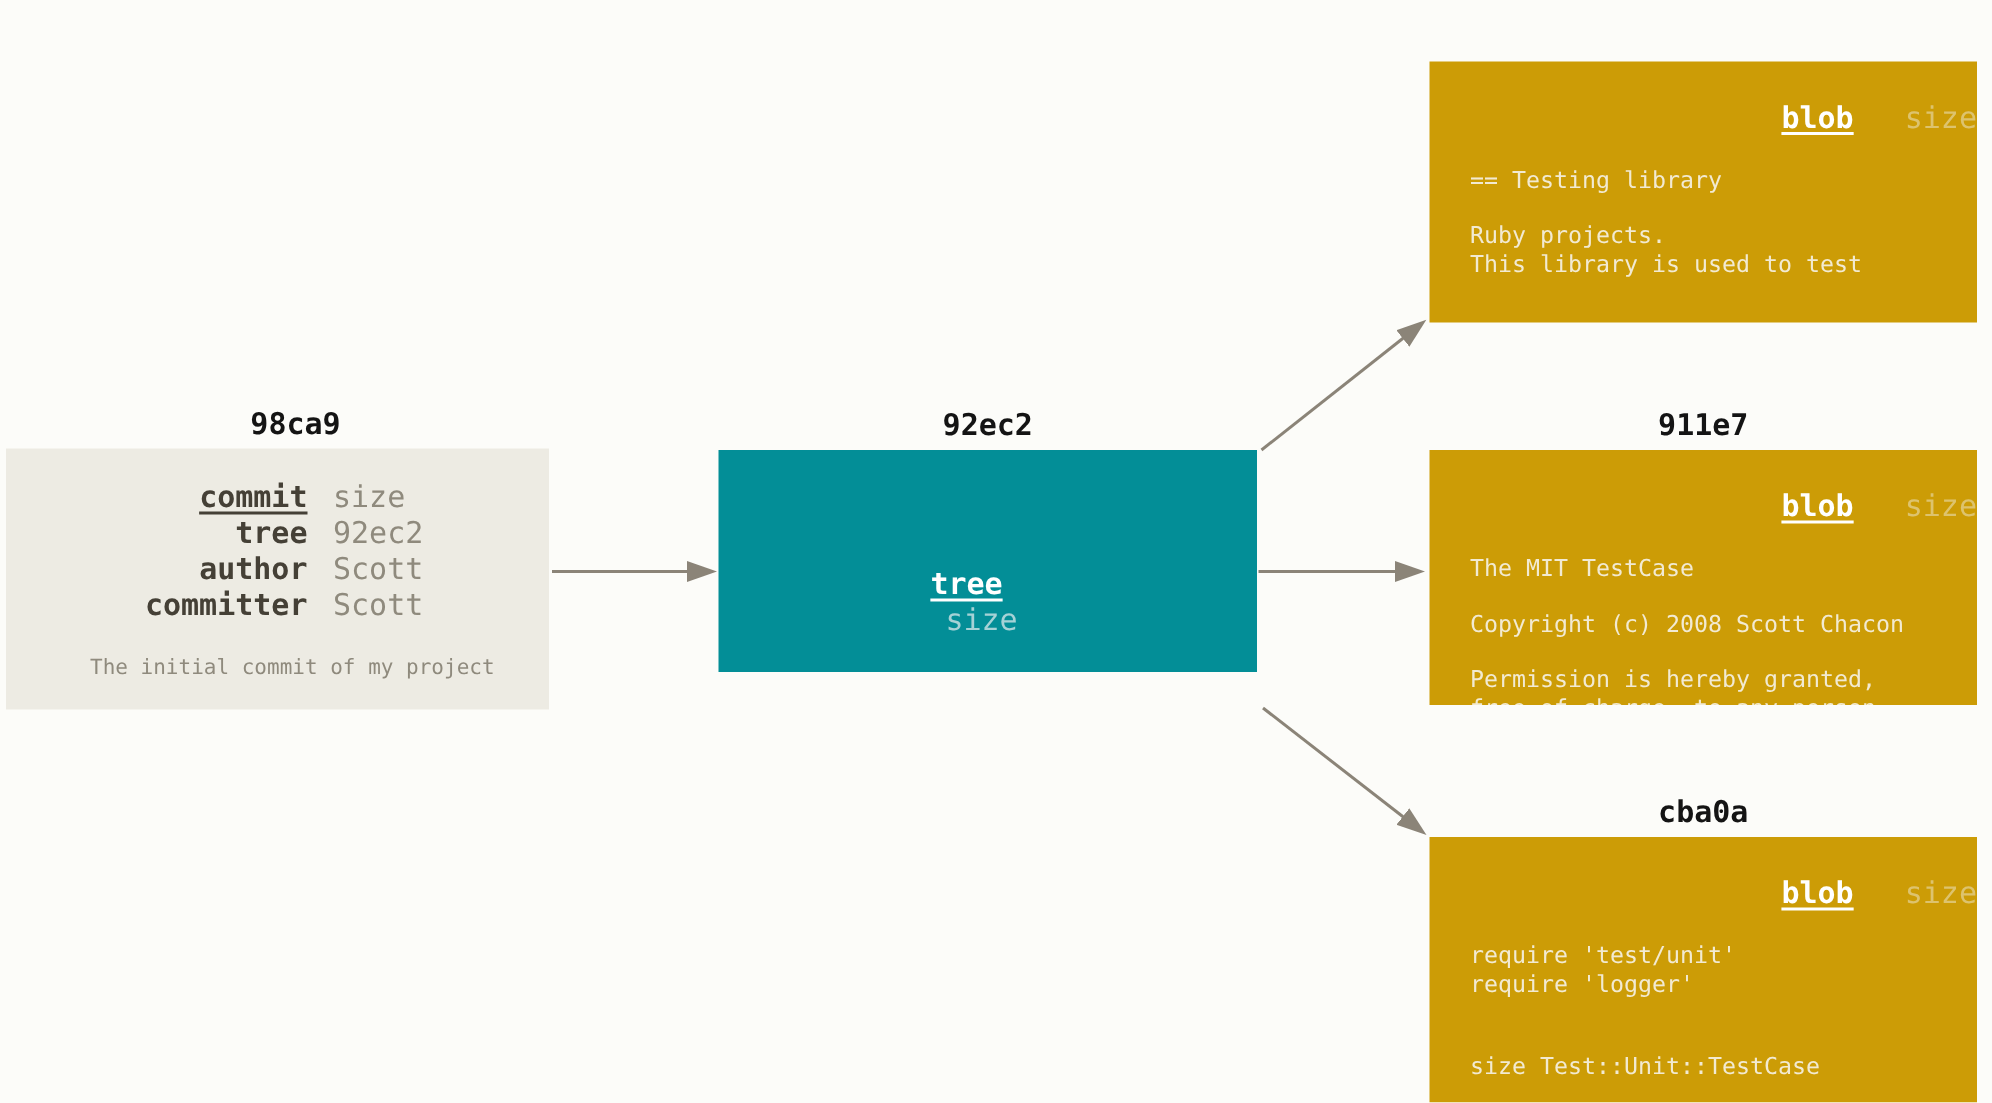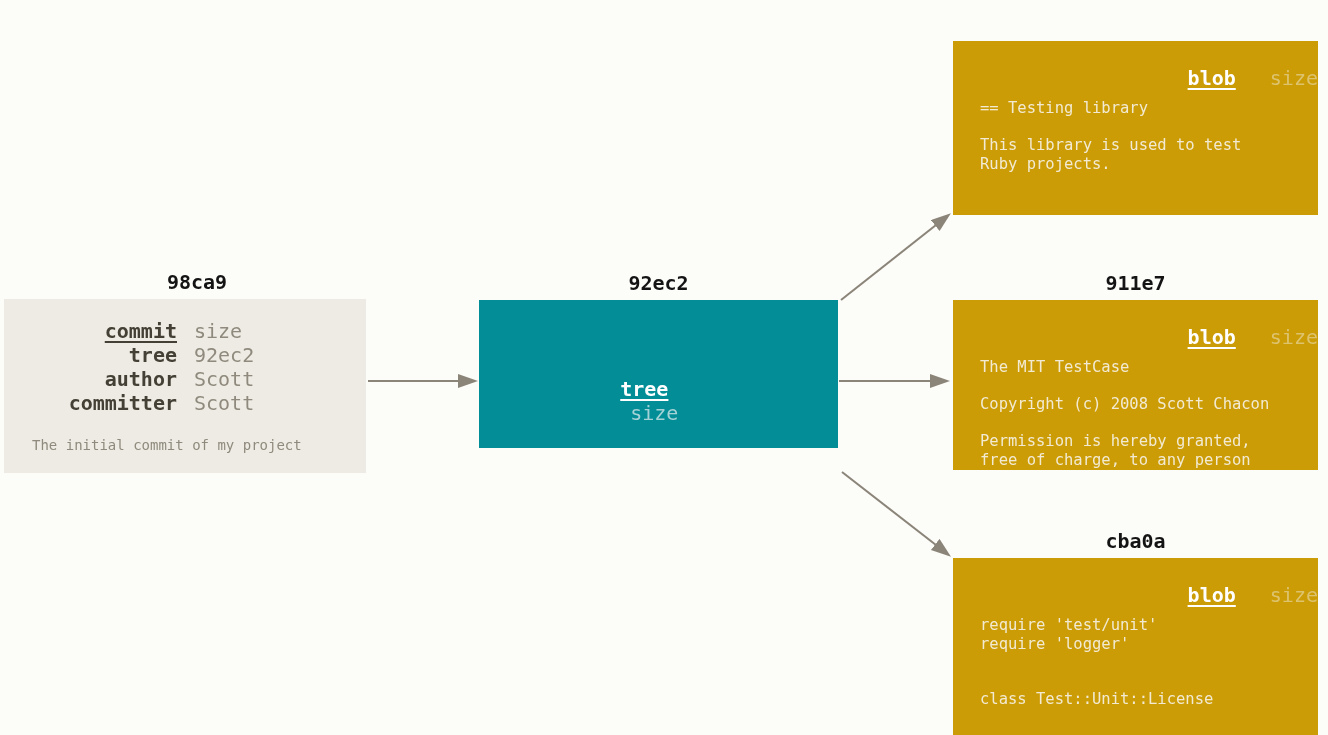--- a/index.html
+++ b/index.html
@@ -23,41 +23,41 @@
     position:relative;width:1328px;height:735px;
     background:var(--background);overflow:hidden;
   }
   .hash-label{
     position:absolute;text-align:center;
     font-size:20px;font-weight:bold;line-height:24px;color:var(--label);
   }
   .obj-box{position:absolute;overflow:hidden;}
 
   
-  .commit-box{left:4px;top:299px;width:362px;height:174px;background:var(--commit-box-bg);padding-top:20px;}
+  .commit-box{left:4px;top:299px;width:362px;height:174px;background:var(--commit-box-bg);padding-top:20px;padding-left:28px;}
   .kv-row{display:flex;font-size:20px;line-height:24px;}
   .kv-key{width:173px;text-align:right;font-weight:bold;color:var(--commit-key);white-space:pre;}
   .kv-val{margin-left:17px;color:var(--commit-value);white-space:pre;}
   .commit-message{margin-top:21px;padding-left:28px;font-size:14px;line-height:18.5px;color:var(--commit-value);white-space:pre;}
 
   
   .tree-box{left:479px;top:300px;width:359px;height:148px;background:var(--tree-box-bg);padding:53px 0 0 69px;}
   .tree-row{font-size:20px;line-height:24px;white-space:pre;}
   .tree-key{font-weight:bold;color:var(--white);}
   .tree-hash{margin-left:10px;color:var(--tree-value);}
 
   
   .blob-box{left:953px;width:365px;background:var(--blob-box-bg);}
   .blob-box-1{top:41px;height:174px;}
   .blob-box-2{top:300px;height:170px;}
   .blob-box-3{top:558px;height:190px;}
   .blob-header{padding-top:25px;text-align:right;font-size:20px;line-height:24px;}
   .blob-type{font-weight:bold;color:var(--white);}
   .blob-size{margin-left:22px;color:var(--blob-size);}
-  .blob-body{margin-top:9px;padding-left:27px;}
+  .blob-body{margin-top:21px;padding-left:27px;}
   .blob-line{font-size:15.5px;line-height:18.5px;min-height:18.5px;color:var(--blob-body);white-space:pre;}
 
   .underl{text-decoration:underline;text-decoration-thickness:2px;text-underline-offset:3px;}
 
   .arrows{position:absolute;left:0;top:0;width:1328px;height:735px;pointer-events:none;}
 </style>
 </head>
 <body>
 
 <div class="canvas">
@@ -115,22 +115,22 @@
   </div>
 
   <div class="obj-box blob-box blob-box-1">
     <div class="blob-header">
       <span class="blob-type underl">blob</span>
       <span class="blob-size">size</span>
     </div>
     <div class="blob-body">
       <div class="blob-line">== Testing library</div>
       <div class="blob-line"></div>
+      <div class="blob-line">Ruby projects.</div>
       <div class="blob-line">This library is used to test</div>
-      <div class="blob-line">Ruby projects.</div>
     </div>
   </div>
 
   <div class="obj-box blob-box blob-box-2">
     <div class="blob-header">
       <span class="blob-type underl">blob</span>
       <span class="blob-size">size</span>
     </div>
     <div class="blob-body">
       <div class="blob-line">The MIT TestCase</div>
@@ -145,17 +145,17 @@
   <div class="obj-box blob-box blob-box-3">
     <div class="blob-header">
       <span class="blob-type underl">blob</span>
       <span class="blob-size">size</span>
     </div>
     <div class="blob-body">
       <div class="blob-line">require 'test/unit'</div>
       <div class="blob-line">require 'logger'</div>
       <div class="blob-line"></div>
       <div class="blob-line"></div>
-      <div class="blob-line">class Test::Unit::License</div>
+      <div class="blob-line">size Test::Unit::TestCase</div>
     </div>
   </div>
 
 </div>
 
 </body></html>

